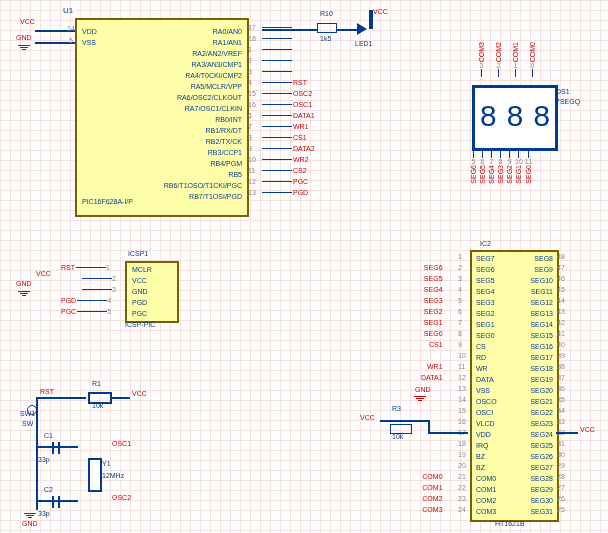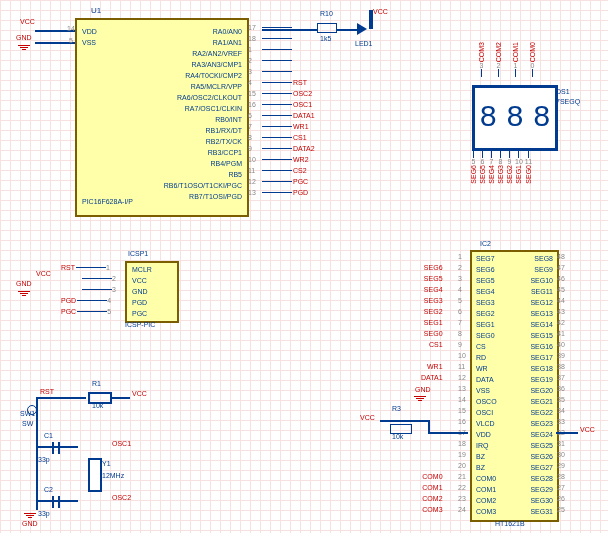--- a/index.html
+++ b/index.html
@@ -42,21 +42,21 @@
   <div class="vcc abs" style="left:20px;top:18px">VCC</div>
   <div class="wire-h" style="left:35px;top:30px;width:40px"></div>
   <div class="wire-h" style="left:35px;top:42px;width:40px"></div>
   <div class="gnd abs" style="left:18px;top:44px">
     <span style="width:12px"></span>
       <span style="width:8px"></span>
       <span style="width:4px"></span>
   </div>
   <div class="abs red" style="left:16px;top:34px;font-size:7px">GND</div>
 
-  <div class="abs lbl" style="left:91px;top:6px">U1</div>
+  <div class="abs lbl" style="left:63px;top:6px">U1</div>
   <div class="ic" style="left:75px;top:18px;width:170px;height:195px">
     <div class="abs lbl" style="left:5px;top:178px;font-size:7px">PIC16F628A-I/P</div>
     <div class="abs pinrow" style="left:5px;top:6px">
       <div>
           <span>VDD</span>
         </div>
       <div>
           <span>VSS</span>
         </div>
     </div>

